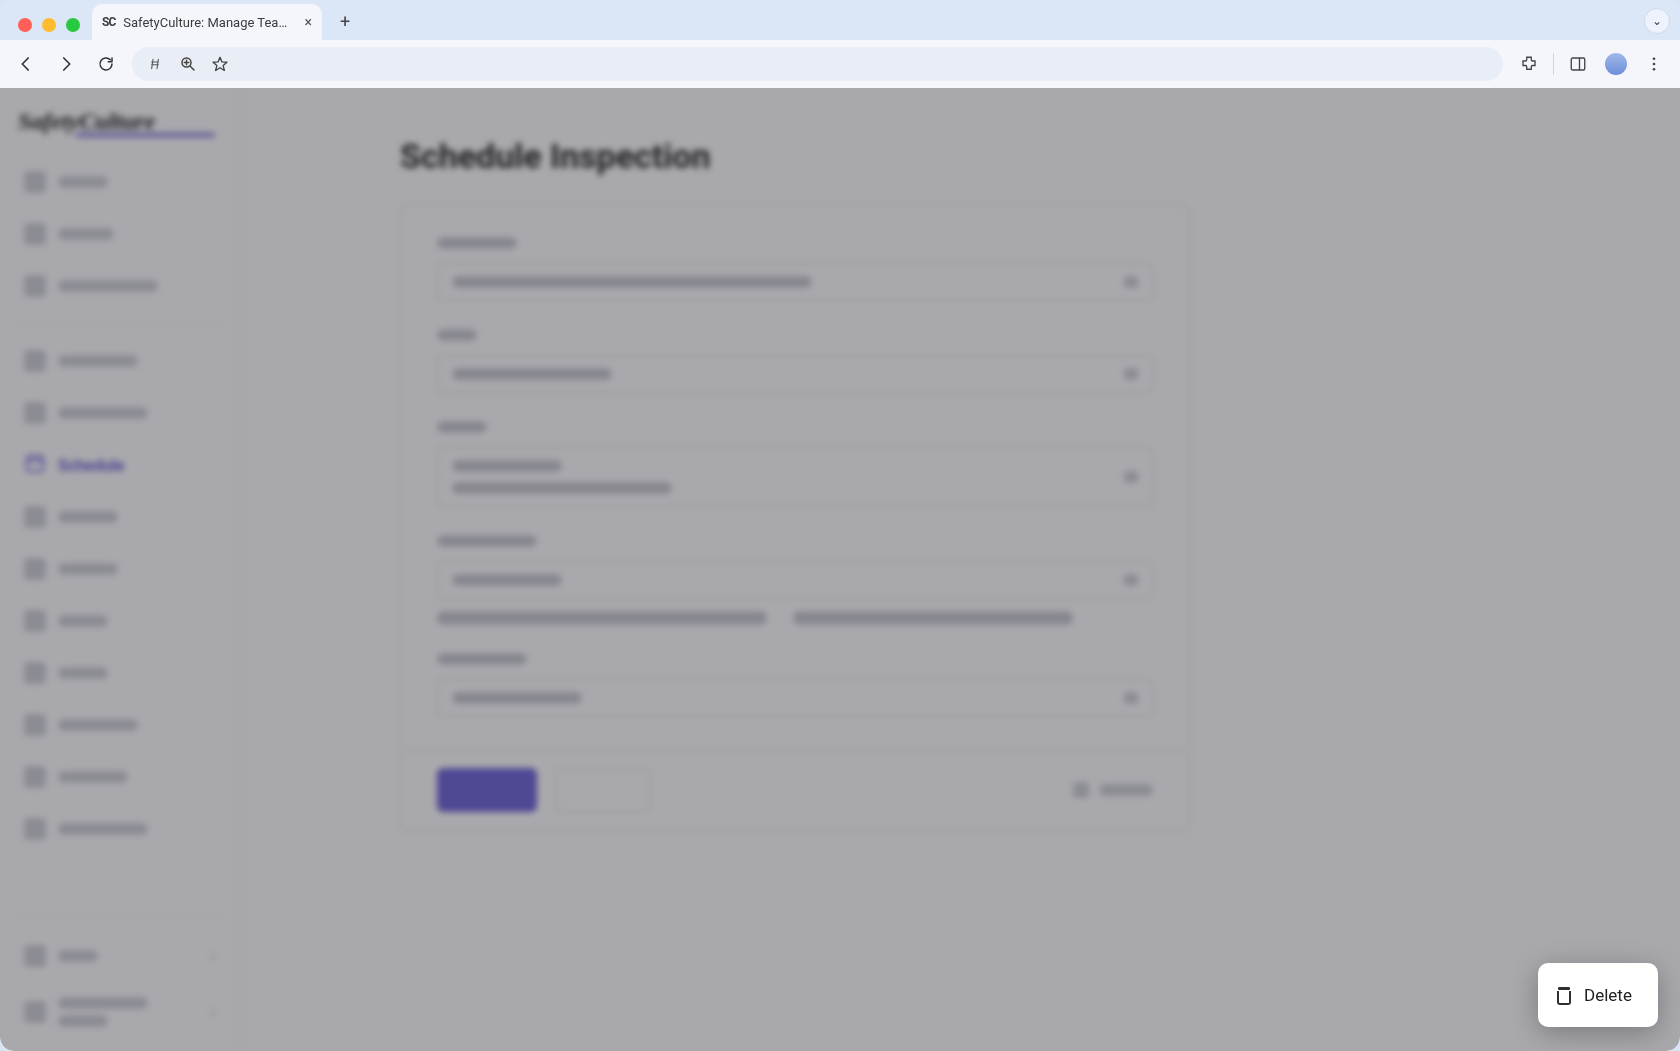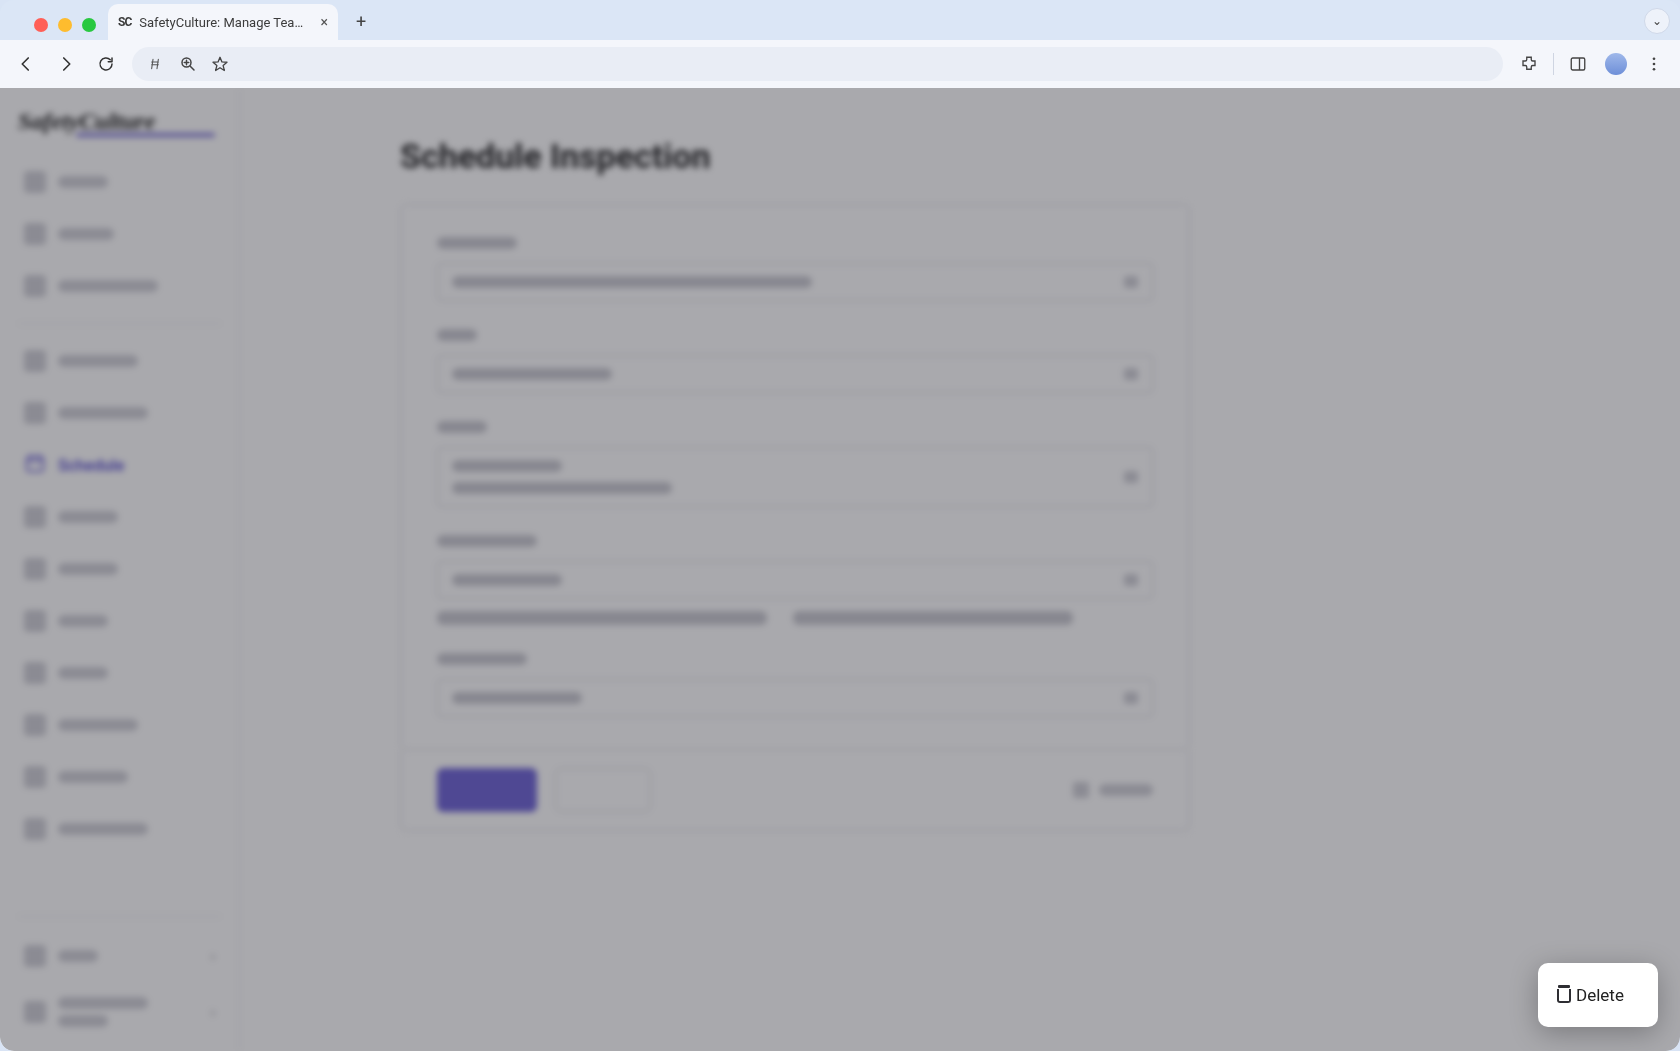--- a/index.html
+++ b/index.html
@@ -1,21 +1,21 @@
 <!DOCTYPE html>
 <html><head>
 <meta charset="utf-8">
 <style>
   * { box-sizing: border-box; margin: 0; padding: 0; }
   html, body { width: 1680px; height: 1051px; overflow: hidden; font-family: -apple-system, BlinkMacSystemFont, "Segoe UI", Roboto, sans-serif; }
   body { background: #d9e4f5; border-radius: 14px; }
 
   
   .browser-chrome { width: 100%; background: #dbe6f6; }
-  .tab-strip { height: 40px; display: flex; align-items: flex-end; padding: 0 24px; position: relative; }
+  .tab-strip { height: 40px; display: flex; align-items: flex-end; padding: 0 8px; position: relative; }
   .traffic-lights { display: flex; gap: 10px; align-items: center; padding: 0 12px 8px 10px; }
   .tl { width: 14px; height: 14px; border-radius: 50%; }
   .tl.red { background: #ff5f57; }
   .tl.yellow { background: #febc2e; }
   .tl.green { background: #28c840; }
   .tab { background: #f4f6fb; height: 36px; border-radius: 10px 10px 0 0; display: flex; align-items: center; padding: 0 10px; gap: 8px; width: 230px; font-size: 13px; color: #3c3c3c; }
   .tab .favicon { font-weight: 700; font-size: 12px; letter-spacing: -1px; }
   .tab .title { flex: 1; white-space: nowrap; overflow: hidden; text-overflow: ellipsis; }
   .tab .close { font-size: 14px; color: #555; cursor: pointer; }
   .new-tab { width: 30px; height: 30px; display: flex; align-items: center; justify-content: center; color: #444; font-size: 18px; margin-left: 8px; margin-bottom: 4px; cursor: pointer; border-radius: 50%; }
@@ -66,21 +66,21 @@
   .action-spacer { flex:1; }
   .mini-skel { display:flex; gap:10px; align-items:center; }
   .mini-skel .a { width:16px; height:16px; border-radius:3px; background:#cfcfd6; }
   .mini-skel .b { width:54px; height:12px; border-radius:6px; background:#cfcfd6; }
 
   
   .scrim { position:absolute; inset:0; background: rgba(30,30,40,0.38); pointer-events:none; }
 
   
   .popover { position:absolute; right:22px; bottom:24px; width:120px; background:#fff; border-radius:10px; box-shadow: 0 6px 28px rgba(0,0,0,0.28); padding:12px 6px; z-index:5; }
-  .menu-item { display:flex; align-items:flex-start; gap:4px; padding:10px 12px; border-radius:6px; cursor:pointer; color:#222; font-size:17px; }
+  .menu-item { display:flex; align-items:flex-end; gap:12px; padding:10px 12px; border-radius:6px; cursor:pointer; color:#222; font-size:17px; }
   .trash-ico { width:16px; height:18px; position:relative; }
   .trash-ico::before { content:""; position:absolute; top:0; left:2px; right:2px; height:3px; background:#2e2e33; border-radius:1px; }
   .trash-ico::after { content:""; position:absolute; top:4px; left:1px; right:1px; bottom:0; border:2px solid #2e2e33; border-top:none; border-radius:0 0 3px 3px; }
 
   
   .blur-under { filter: blur(3px); }
 
   
   .w40{width:40px}.w50{width:50px}.w56{width:56px}.w60{width:60px}.w70{width:70px}.w80{width:80px}.w90{width:90px}.w100{width:100px}.w110{width:110px}.w130{width:130px}.w160{width:160px}.w220{width:220px}.w280{width:280px}.w330{width:330px}.w360{width:360px}
 </style>

